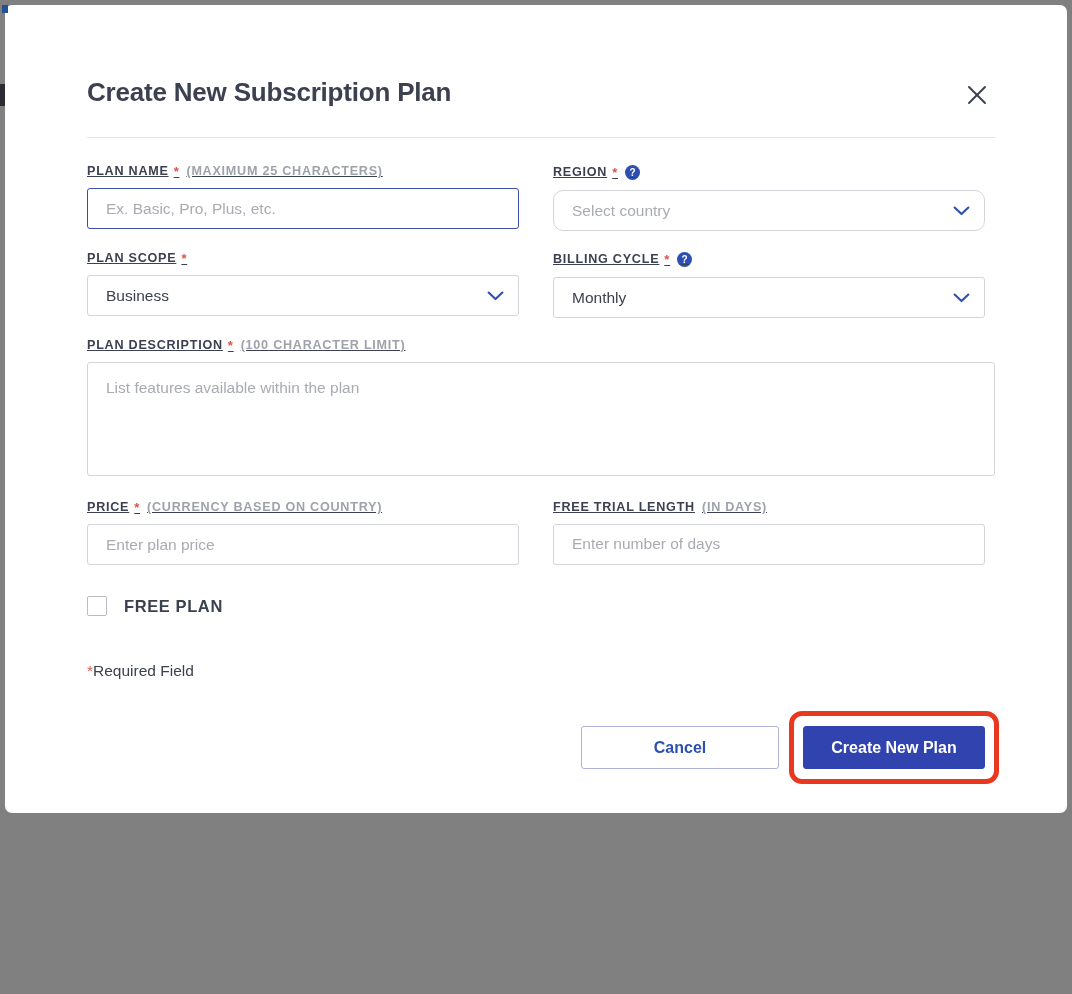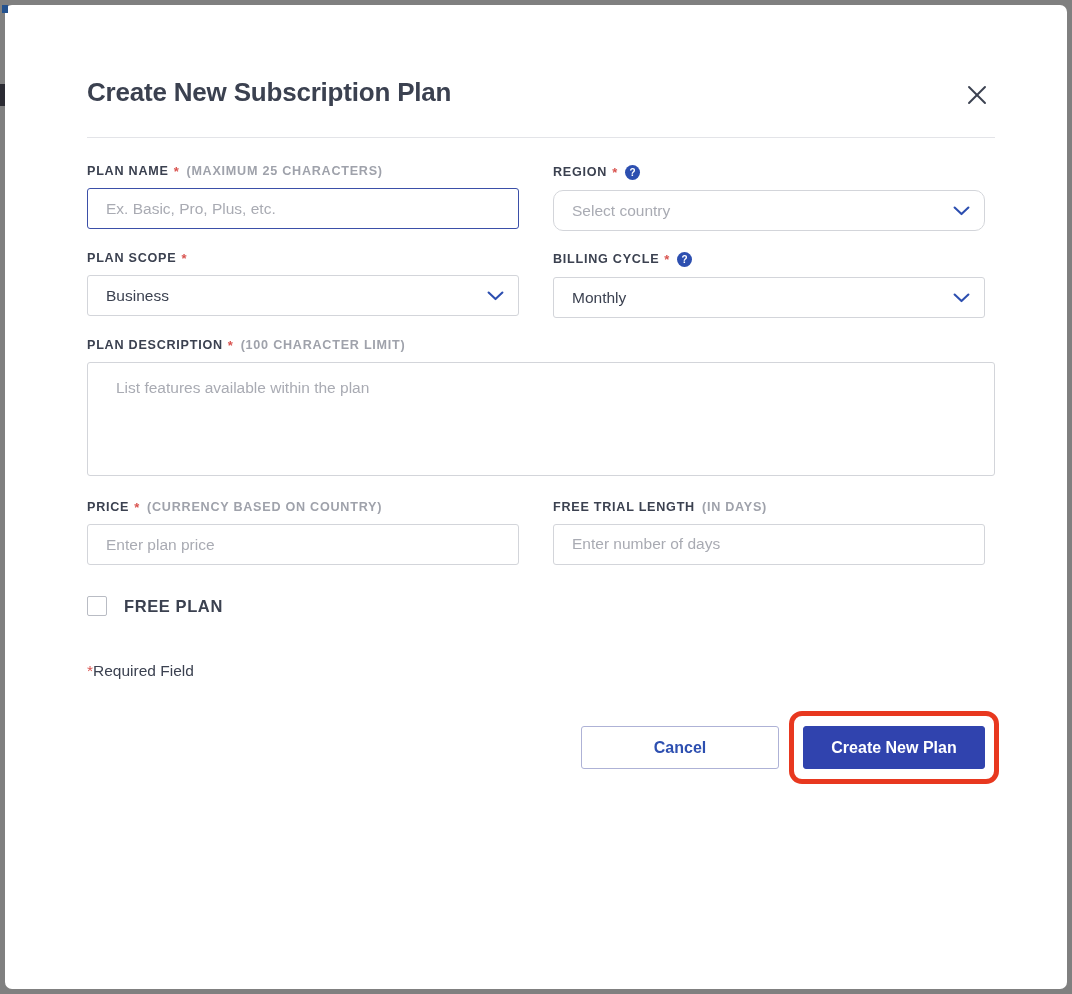--- a/index.html
+++ b/index.html
@@ -26,21 +26,21 @@
   .edge-artifact-blue {
     position: absolute;
     left: 2px; top: 5px;
     width: 6px; height: 8px;
     background: #24528f;
     z-index: 5;
   }
   .modal {
     position: absolute;
     left: 5px; top: 5px;
-    width: 1062px; height: 984px;
+    width: 1062px; height: 808px;
     background: #ffffff;
     border-radius: 7px;
     overflow: hidden;
   }
   .modal-inner {
     padding: 0 82px;
   }
   
   .modal-header {
     position: relative;
@@ -83,20 +83,21 @@
     display: flex;
     align-items: center;
     font-size: 12.6px;
     font-weight: 700;
     letter-spacing: 0.75px;
     color: #3b4150;
     text-transform: uppercase;
     margin-bottom: 10px;
     line-height: 1;
     white-space: nowrap;
+    text-decoration: underline;
   }
   .req-star {
     color: #d9534f;
     font-weight: 700;
     margin-left: 5px;
     font-size: 13px;
   }
   .label-hint {
     color: #9fa2ab;
     font-weight: 700;
@@ -156,21 +157,21 @@
     transform: translateY(-50%);
     pointer-events: none;
     display: flex;
   }
   .textarea {
     width: 908px;
     height: 114px;
     border: 1px solid #d3d5da;
     border-radius: 3px;
     background: #ffffff;
-    padding: 14px 28px;
+    padding: 14px 18px;
     font-size: 15.5px;
     color: #3b4150;
     font-family: "Liberation Sans", sans-serif;
     resize: none;
     outline: none;
     line-height: 1.4;
   }
   .textarea::placeholder { color: #a9abb3; }
   .full-field { margin-bottom: 21px; }
   

